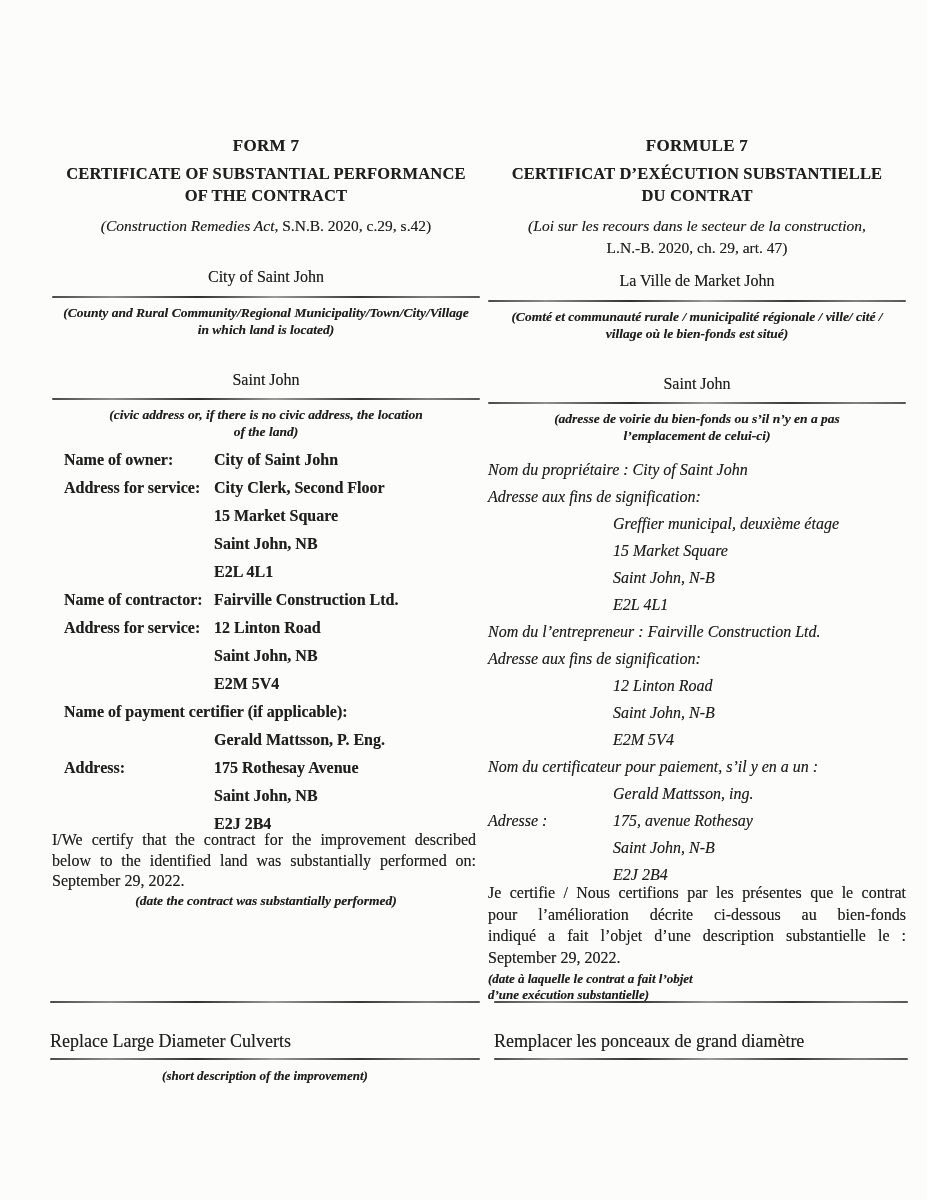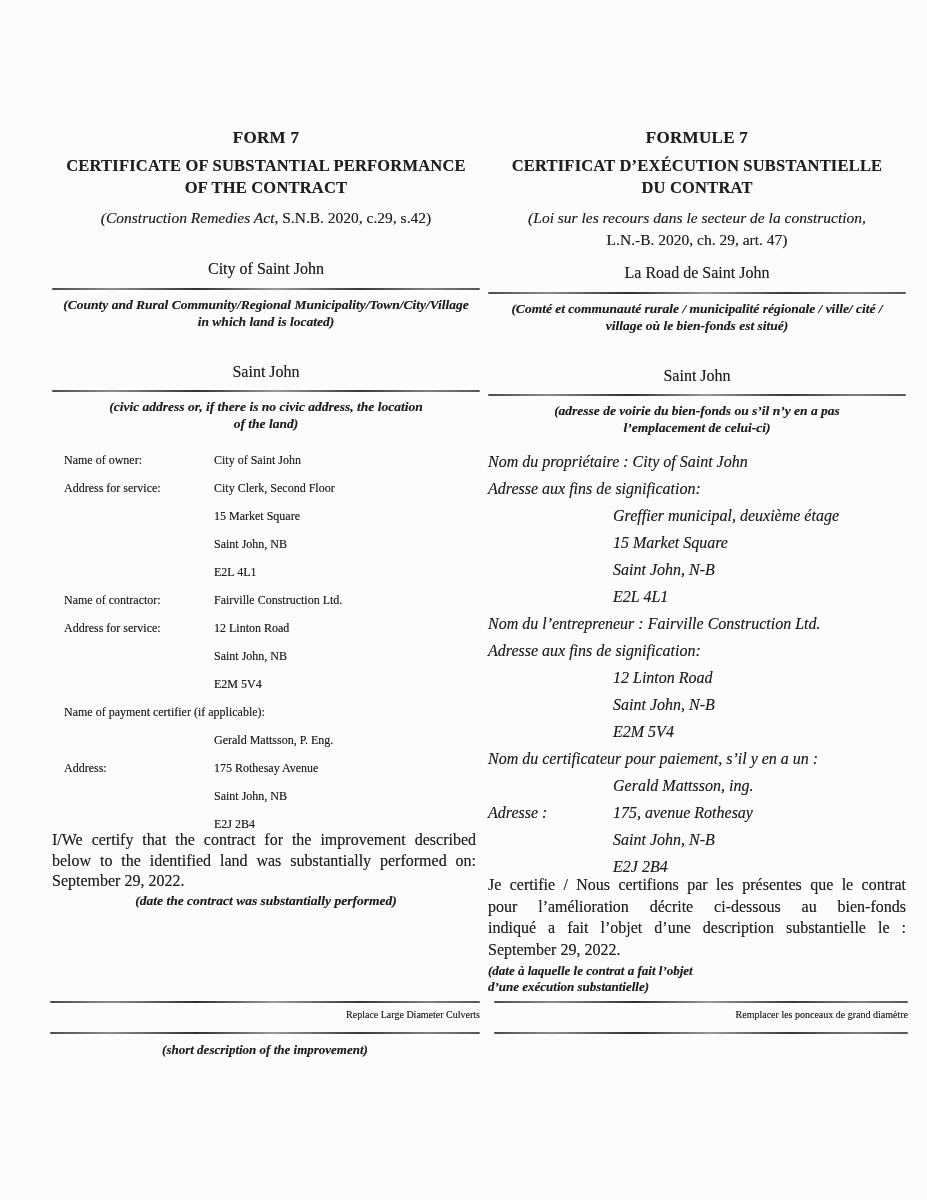--- a/index.html
+++ b/index.html
@@ -9,21 +9,21 @@
   html,body{margin:0;padding:0;background:#ffffff;}
   .page{
     position:relative;
     width:927px;height:1200px;
     background:var(--paper);
     overflow:hidden;
     font-family:"Liberation Serif","DejaVu Serif",serif;
     color:var(--ink);
     text-shadow:0 0 .5px rgba(35,35,35,.55);
   }
-  .col{position:absolute;top:128px;}
+  .col{position:absolute;top:136px;}
   .col-en{left:52px;width:428px;}
   .col-fr{left:488px;width:418px;}
 
   .form-no{text-align:center;font-weight:700;font-size:17px;letter-spacing:.3px;line-height:20px;}
   .cert-title{margin-top:7px;text-align:center;font-weight:700;font-size:16.5px;line-height:22px;letter-spacing:.2px;}
   .cert-title span{display:block;}
   .statute{margin-top:8px;text-align:center;font-size:15.5px;line-height:22px;}
   .statute .it{font-style:italic;}
   .statute .plain-block{display:block;}
 
@@ -33,21 +33,21 @@
   .entry-value{text-align:center;font-size:16px;line-height:20px;}
   .rule{
     height:2px;margin-top:9px;
     background:linear-gradient(90deg,#4a4a4a,#8d8d8d 14%,#303030 34%,#9a9a9a 52%,#383838 72%,#808080 88%,#555);
     border-radius:1px;
   }
   .rule-b{margin-top:8px;}
   .caption{margin-top:7px;text-align:center;font-size:13.5px;font-style:italic;font-weight:600;line-height:16.5px;}
   .caption span{display:block;white-space:nowrap;}
 
-  .fields-en{margin-top:14px;padding-left:12px;font-size:12px;}
+  .fields-en{margin-top:6px;padding-left:12px;font-size:16px;font-weight:bold;}
   .f-row{line-height:28px;white-space:nowrap;}
   .f-label{display:inline-block;width:150px;}
   .f-label.wide{width:auto;}
 
   .fields-fr{margin-top:12px;font-size:16px;font-style:italic;}
   .fr-line{line-height:27px;white-space:nowrap;}
   .fr-line.indent{padding-left:125px;}
   .fr-label{display:inline-block;width:125px;}
 
   .certify{font-size:16px;line-height:20.5px;margin:0;}
@@ -56,21 +56,21 @@
   .certify .jline{display:block;text-align:justify;text-align-last:justify;}
   .certify .dline{display:block;text-align:left;}
 
   .date-caption-en{margin-top:1px;text-align:center;font-size:13.5px;font-style:italic;font-weight:600;line-height:16px;}
   .date-caption-fr{margin-top:3px;font-size:13px;font-style:italic;font-weight:700;line-height:16px;}
   .date-caption-fr span{display:block;white-space:nowrap;}
 
   .bottom{position:absolute;top:1001px;}
   .bottom-en{left:50px;width:430px;}
   .bottom-fr{left:494px;width:414px;}
-  .desc-value{margin-top:2px;text-align:right;font-size:10px;line-height:20px;}
+  .desc-value{margin-top:28px;text-align:left;font-size:18px;line-height:20px;}
   .desc-rule{margin-top:7px;}
   .desc-caption{margin-top:8px;text-align:center;font-size:13px;font-style:italic;font-weight:600;line-height:16px;}
 </style>
 </head>
 <body>
 
 <div class="page">
 
   <section class="col col-en">
     <div class="form-no">FORM 7</div>
@@ -129,21 +129,21 @@
     <div class="form-no">FORMULE 7</div>
 
     <div class="cert-title">
       <span>CERTIFICAT D’EXÉCUTION SUBSTANTIELLE</span>
       <span>DU CONTRAT</span>
     </div>
 
     <div class="statute"><span class="it">(Loi sur les recours dans le secteur de la construction,</span><span class="plain-block">L.N.-B. 2020, ch. 29, art. 47)</span></div>
 
     <div class="entry entry-fr-1">
-      <div class="entry-value">La Road de Saint John</div>
+      <div class="entry-value">La Ville de Market John</div>
       <div class="rule"></div>
       <div class="caption">
         <span>(Comté et communauté rurale / municipalité régionale / ville/ cité /</span>
         <span>village où le bien-fonds est situé)</span>
       </div>
     </div>
 
     <div class="entry-2">
       <div class="entry-value">Saint John</div>
       <div class="rule rule-b"></div>

